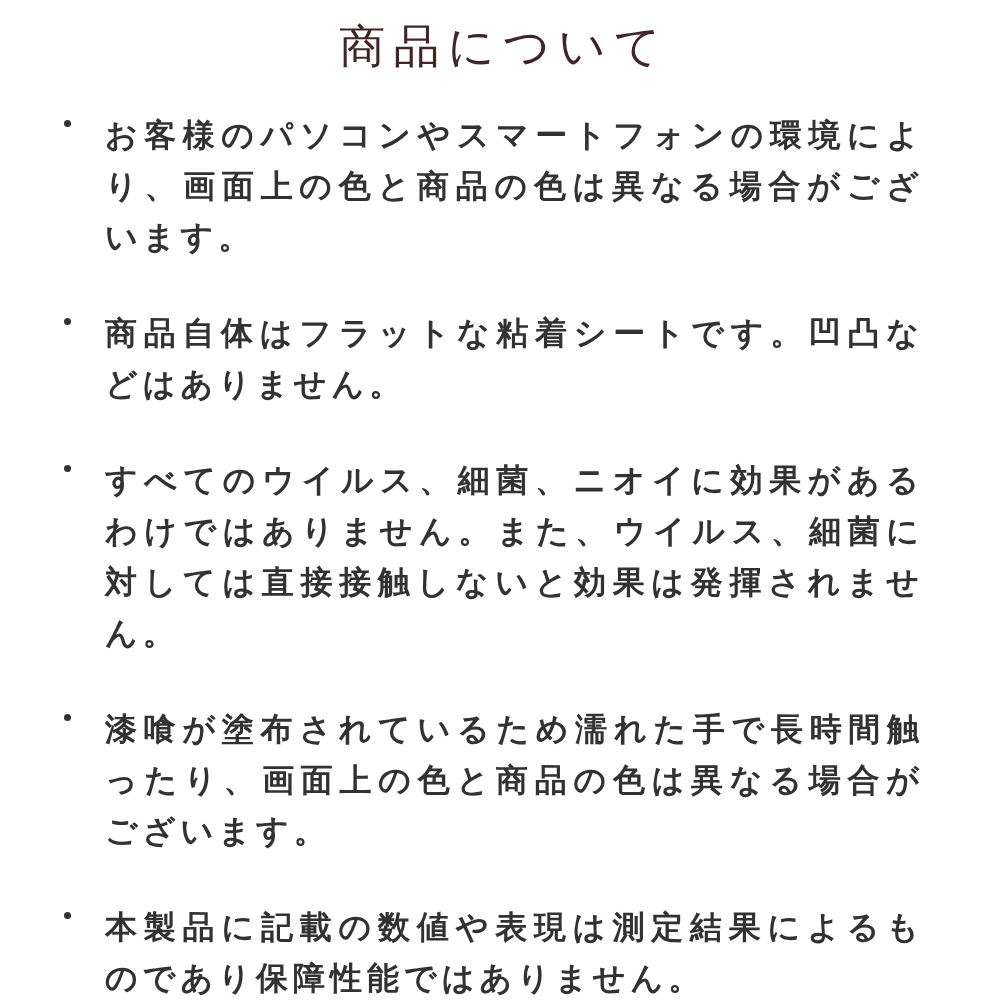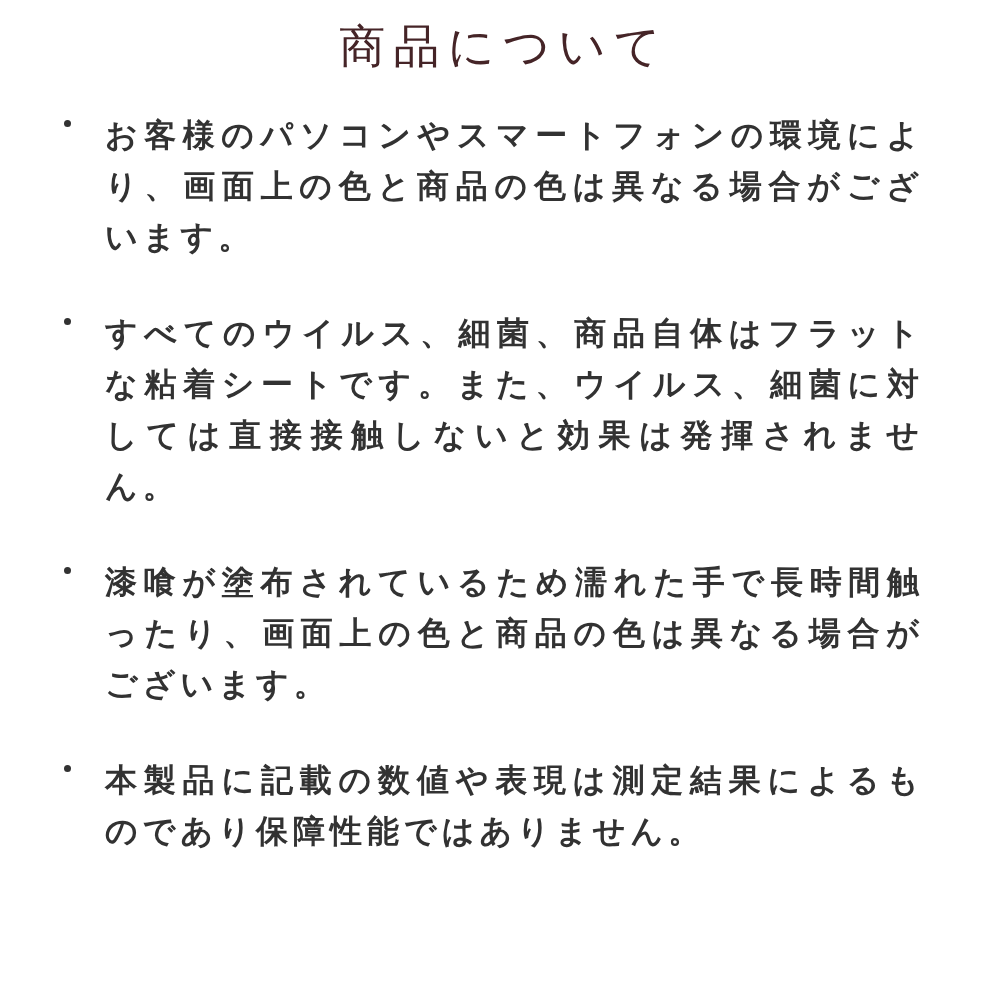--- a/index.html
+++ b/index.html
@@ -75,24 +75,28 @@
   <h1 class="title">商品について</h1>
 
   <div class="notes">
 
     <div class="note">
       <span class="dot"></span>
       <p class="note-text">お客様のパソコンやスマートフォンの環境により、画面上の色と商品の色は異なる場合がございます。</p>
     </div>
 
 
+    <div class="note">
+      <span class="dot"></span>
+      <p class="note-text">商品自体はフラットな粘着シートです。凹凸などはありません。</p>
+    </div>
 
     <div class="note">
       <span class="dot"></span>
-      <p class="note-text">すべてのウイルス、細菌、商品自体はフラットな粘着シートです。また、ウイルス、細菌に対しては直接接触しないと効果は発揮されません。</p>
+      <p class="note-text">すべてのウイルス、細菌、ニオイに効果があるわけではありません。また、ウイルス、細菌に対しては直接接触しないと効果は発揮されません。</p>
     </div>
 
     <div class="note">
       <span class="dot"></span>
       <p class="note-text">漆喰が塗布されているため濡れた手で長時間触ったり、画面上の色と商品の色は異なる場合がございます。</p>
     </div>
 
     <div class="note">
       <span class="dot"></span>
       <p class="note-text">本製品に記載の数値や表現は測定結果によるものであり保障性能ではありません。</p>

